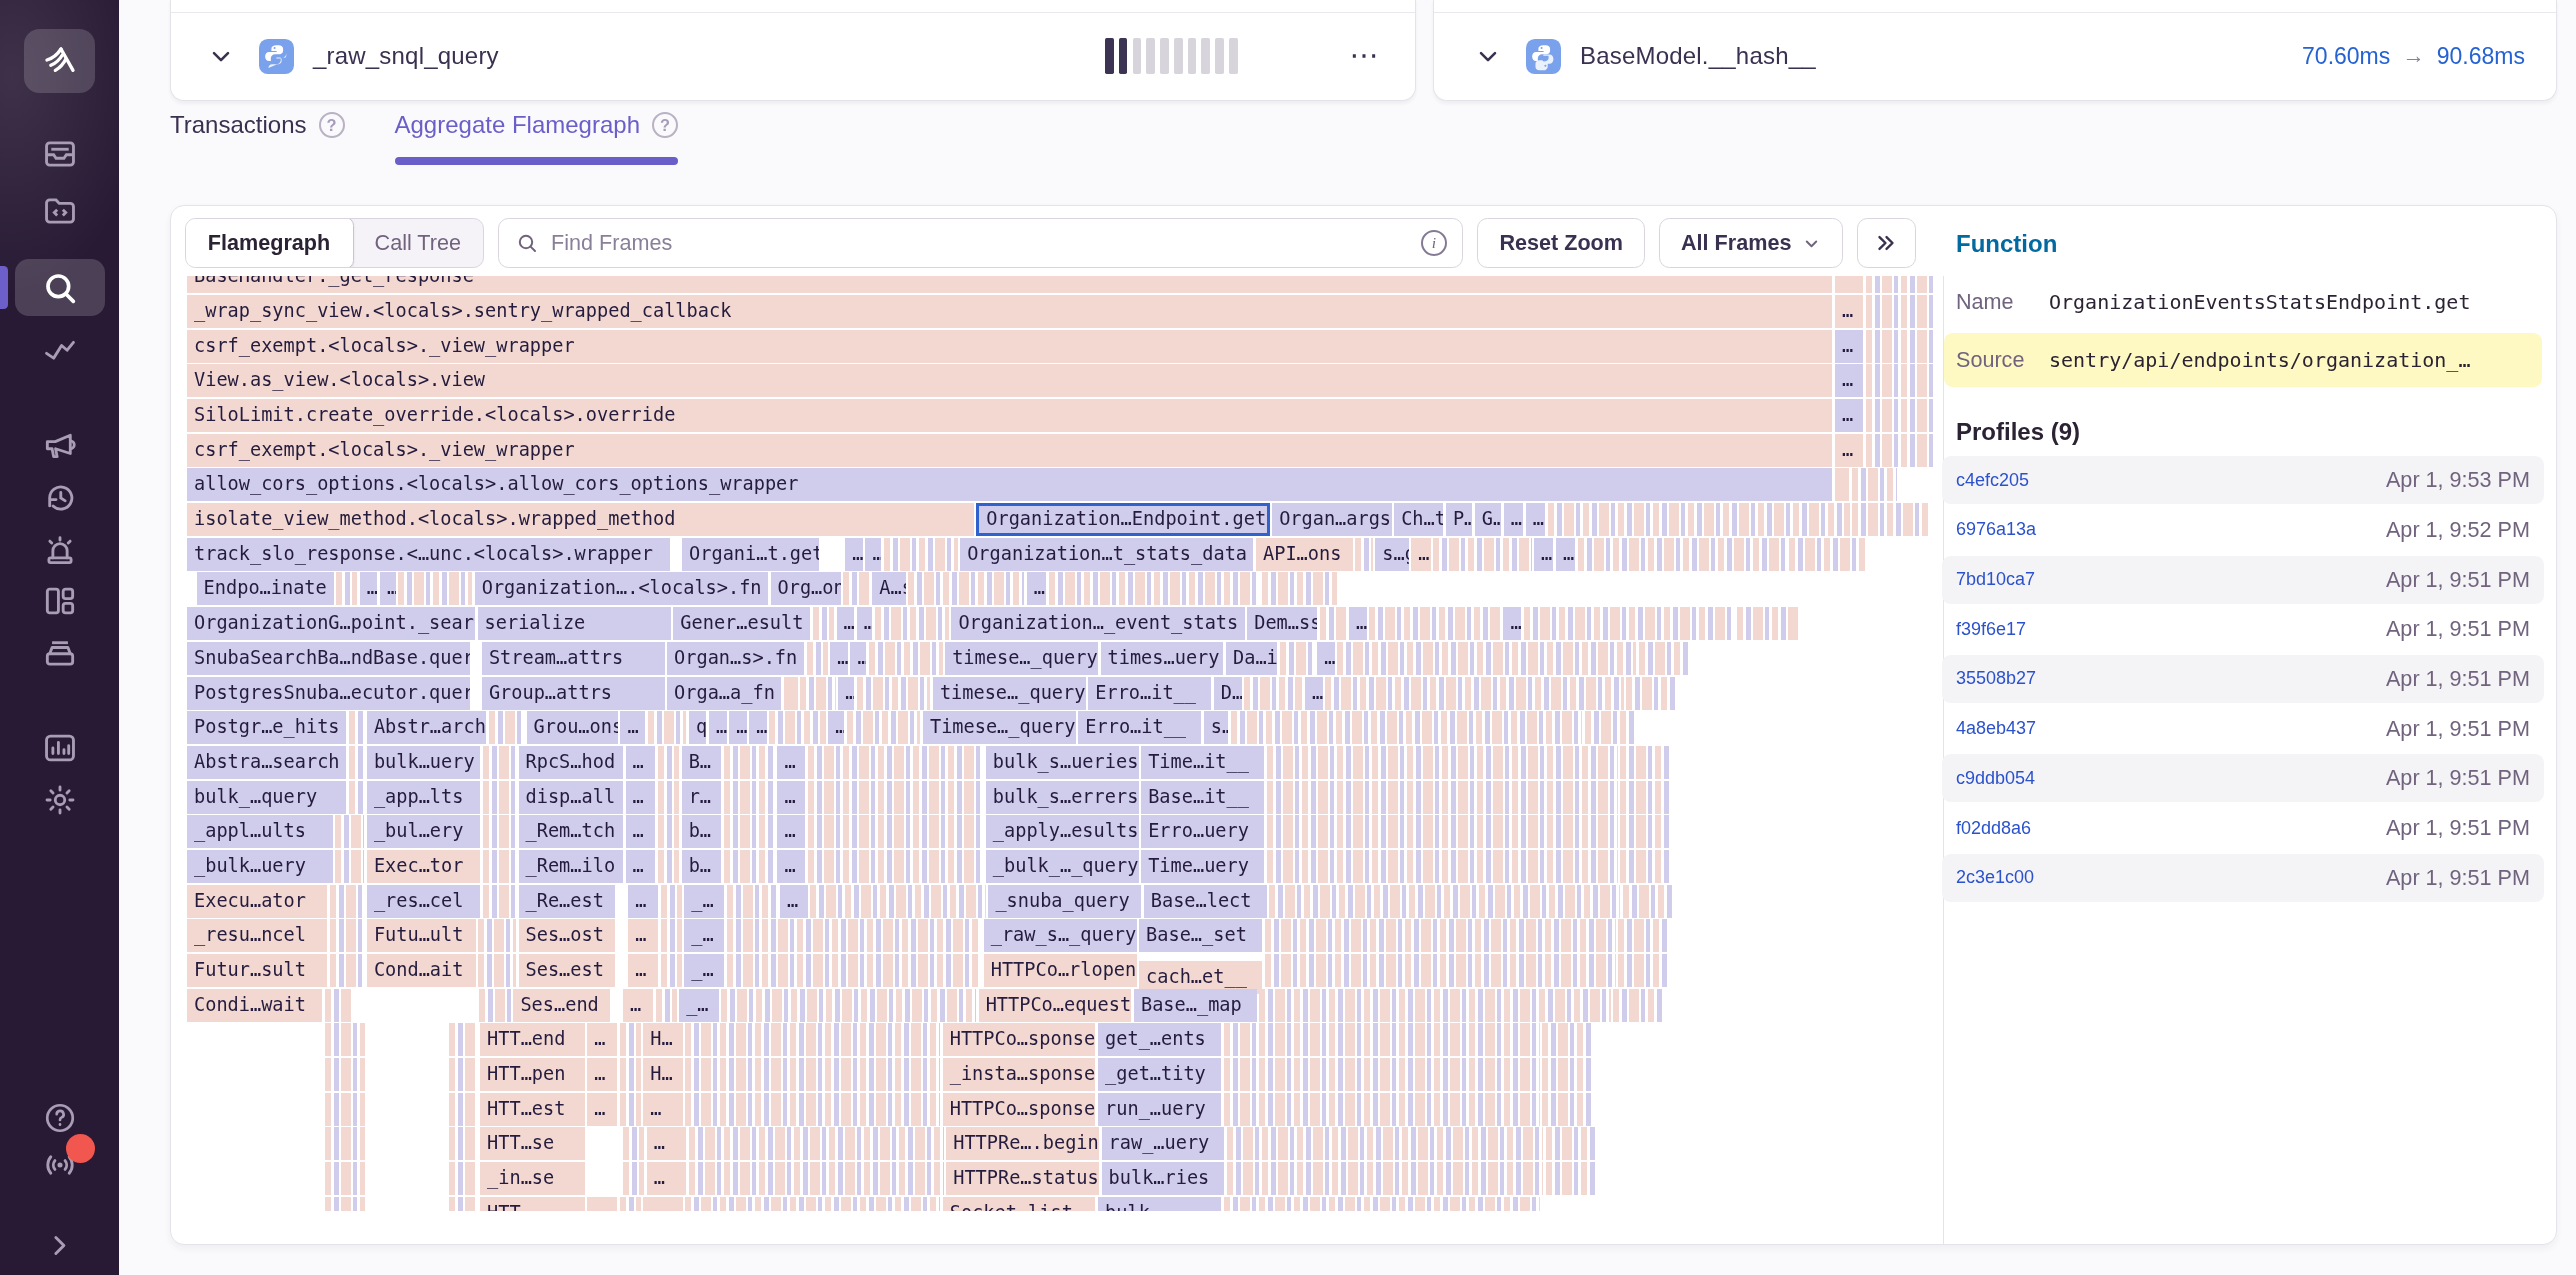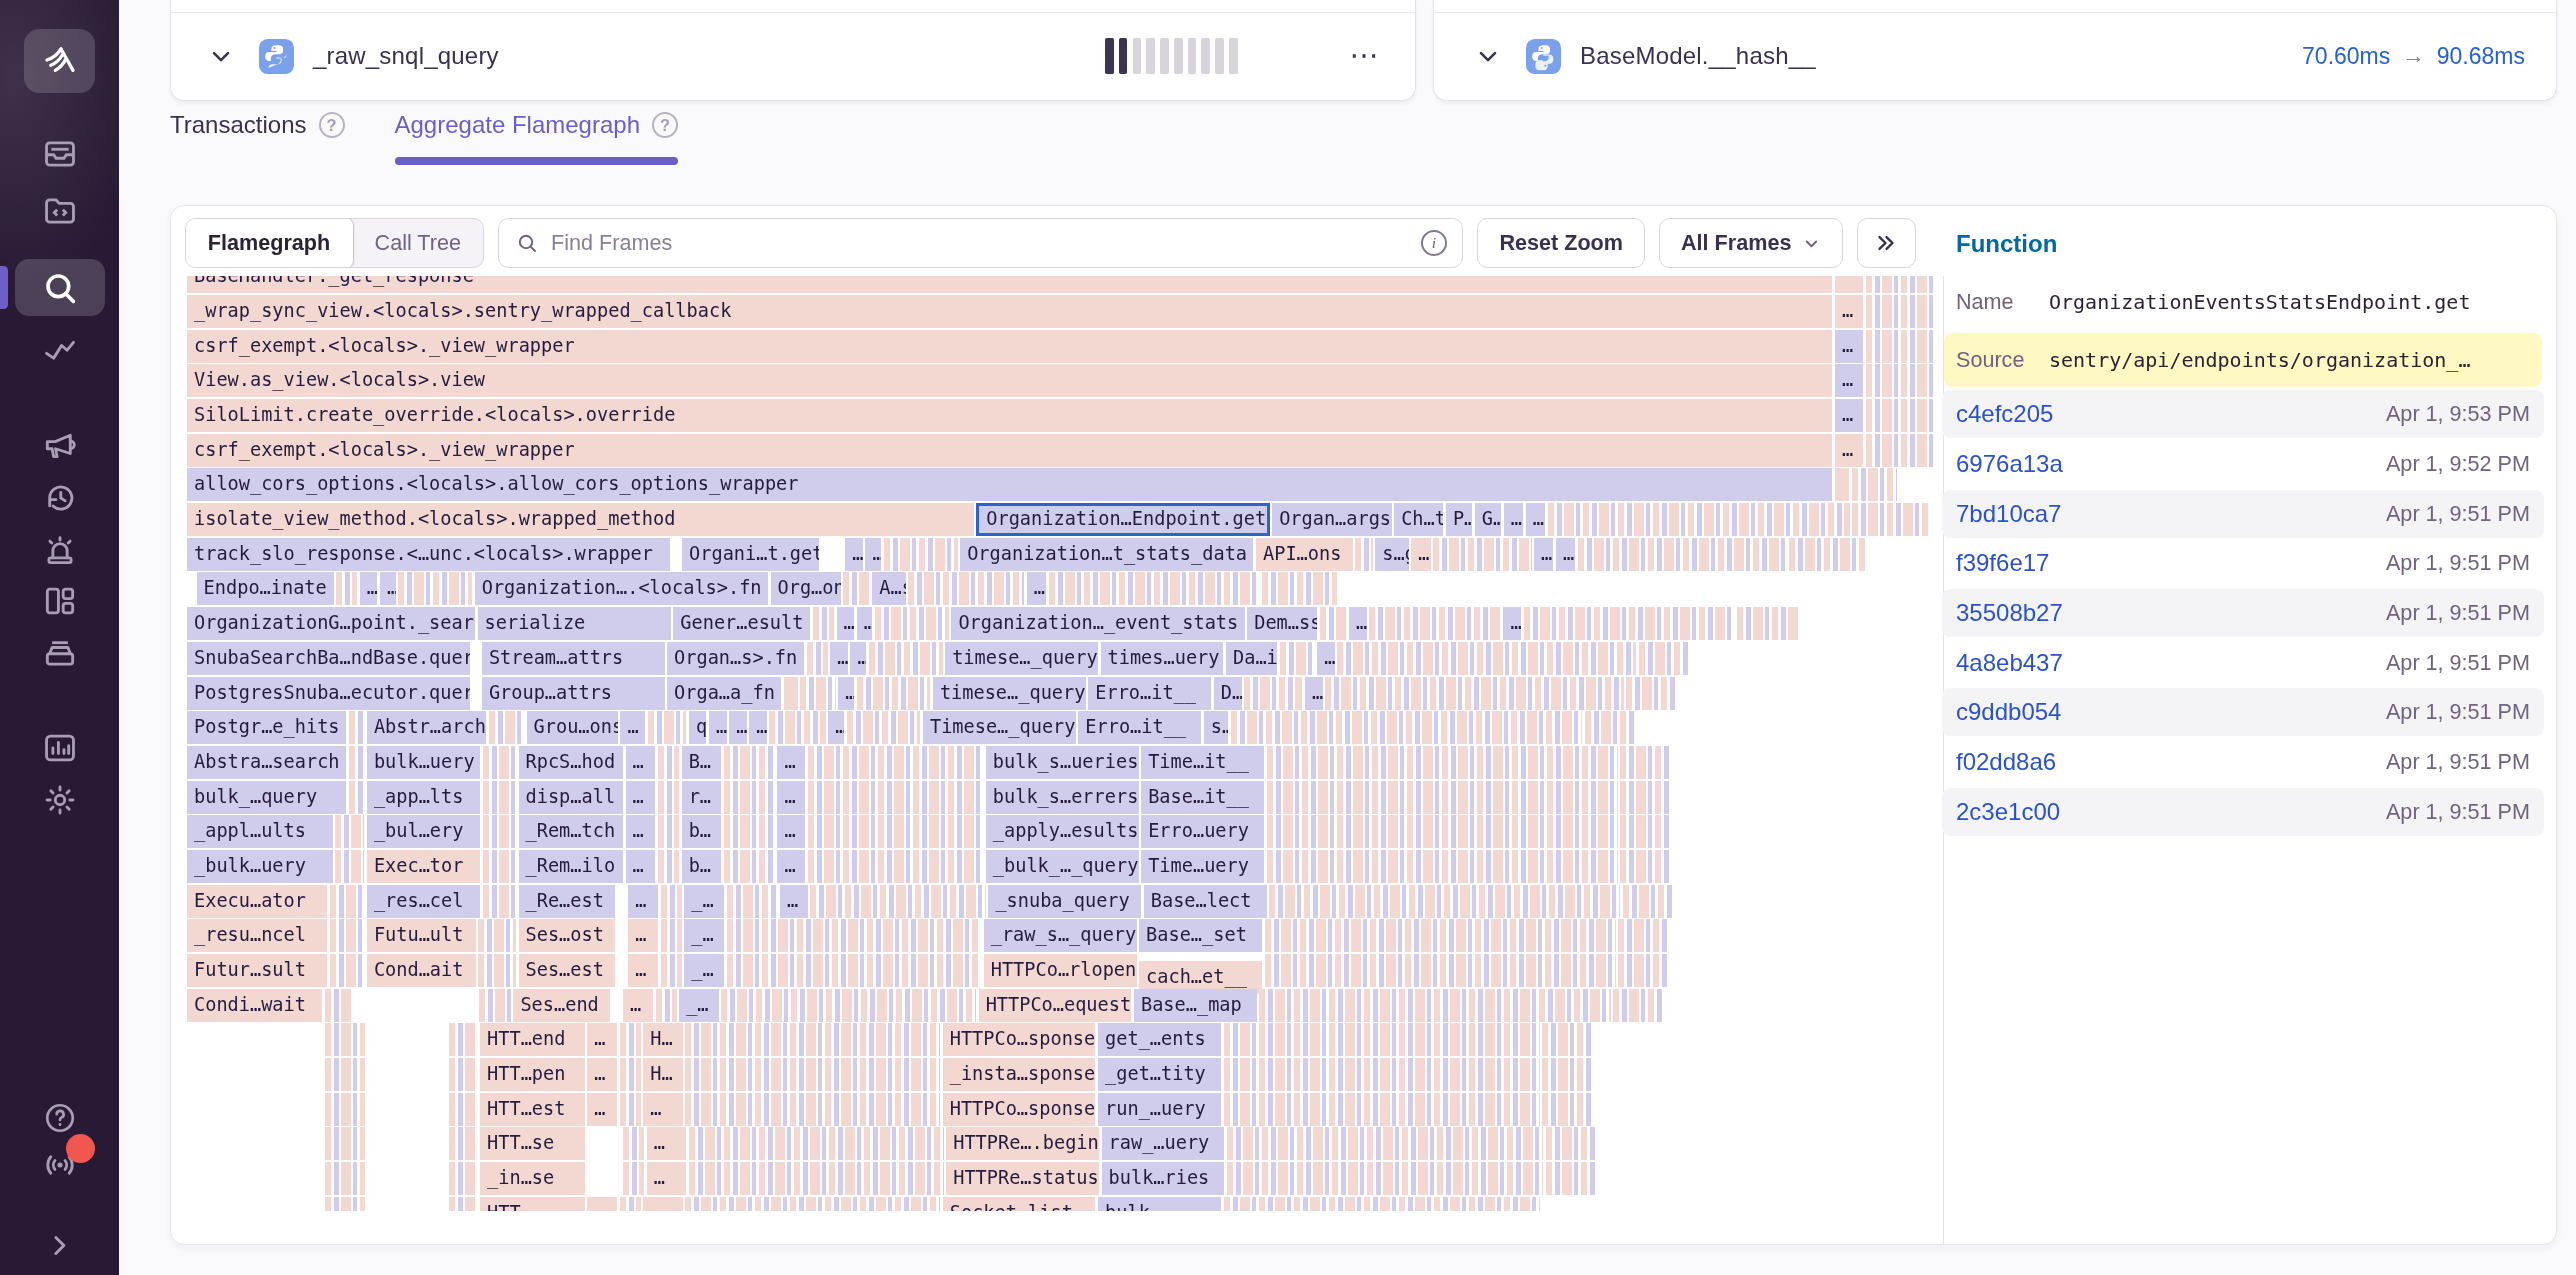--- a/index.html
+++ b/index.html
@@ -83,21 +83,21 @@
   
   .fpanel { position:absolute; left:1759px; top:0; width:626px; height:1040px; padding:24px 26px; overflow:hidden; }
   .fp-head { font-size:24px; font-weight:bold; color:#0369a1; }
   .fp-field { height:54px; display:flex; align-items:center; border-radius:8.6px; padding:0 12px; margin:3.5px -12px 3.5px -12px; }
   .fp-field.shaded { background:#fef9c3; }
   .fp-label { width:93px; flex:0 0 auto; font-size:21.6px; color:#71637e; }
   .fp-value { font-family:"DejaVu Sans Mono",monospace; font-size:20px; color:#2b2233; white-space:nowrap; overflow:hidden; }
   .fp-profiles-head { font-size:24px; font-weight:bold; color:#2b2233; margin-top:31px; margin-bottom:10.4px; }
   .prow { height:48px; display:flex; align-items:center; justify-content:space-between; padding:0 14px; border-radius:8.6px; margin:0 -14px 1.7px -14px; }
   .prow.shaded { background:#f4f3f6; }
-  .pid { font-size:24px; color:#2b52cc; cursor:pointer; }
+  .pid { font-size:18px; color:#2b52cc; cursor:pointer; }
   .ptime { font-size:21.6px; color:#71637e; }
 </style>
 </head>
 <body>
 
 <div class="sidebar">
   <div class="sb-logo">
     <svg width="40" height="40" viewBox="0 0 24 24" fill="none" stroke="#fff" stroke-width="2" stroke-linecap="round">
       <path d="M12.6 4.8 L19.8 17.6"></path>
       <path d="M12.6 4.8 C10.4 8.2 7.6 10.4 4.2 11.4"></path>
@@ -693,20 +693,21 @@
     <div id="fp-fields" style="margin-top:17.3px">
         <div class="fp-field">
           <span class="fp-label">Name</span>
           <span class="fp-value">OrganizationEventsStatsEndpoint.get</span>
         </div>
         <div class="fp-field shaded">
           <span class="fp-label">Source</span>
           <span class="fp-value">sentry/api/endpoints/organization_…</span>
         </div>
       </div>
+    <div class="fp-profiles-head">Profiles (9)</div>
     <div id="fp-profiles">
         <div class="prow shaded">
           <span class="pid">c4efc205</span>
           <span class="ptime">Apr 1, 9:53 PM</span>
         </div>
         <div class="prow">
           <span class="pid">6976a13a</span>
           <span class="ptime">Apr 1, 9:52 PM</span>
         </div>
         <div class="prow shaded">

